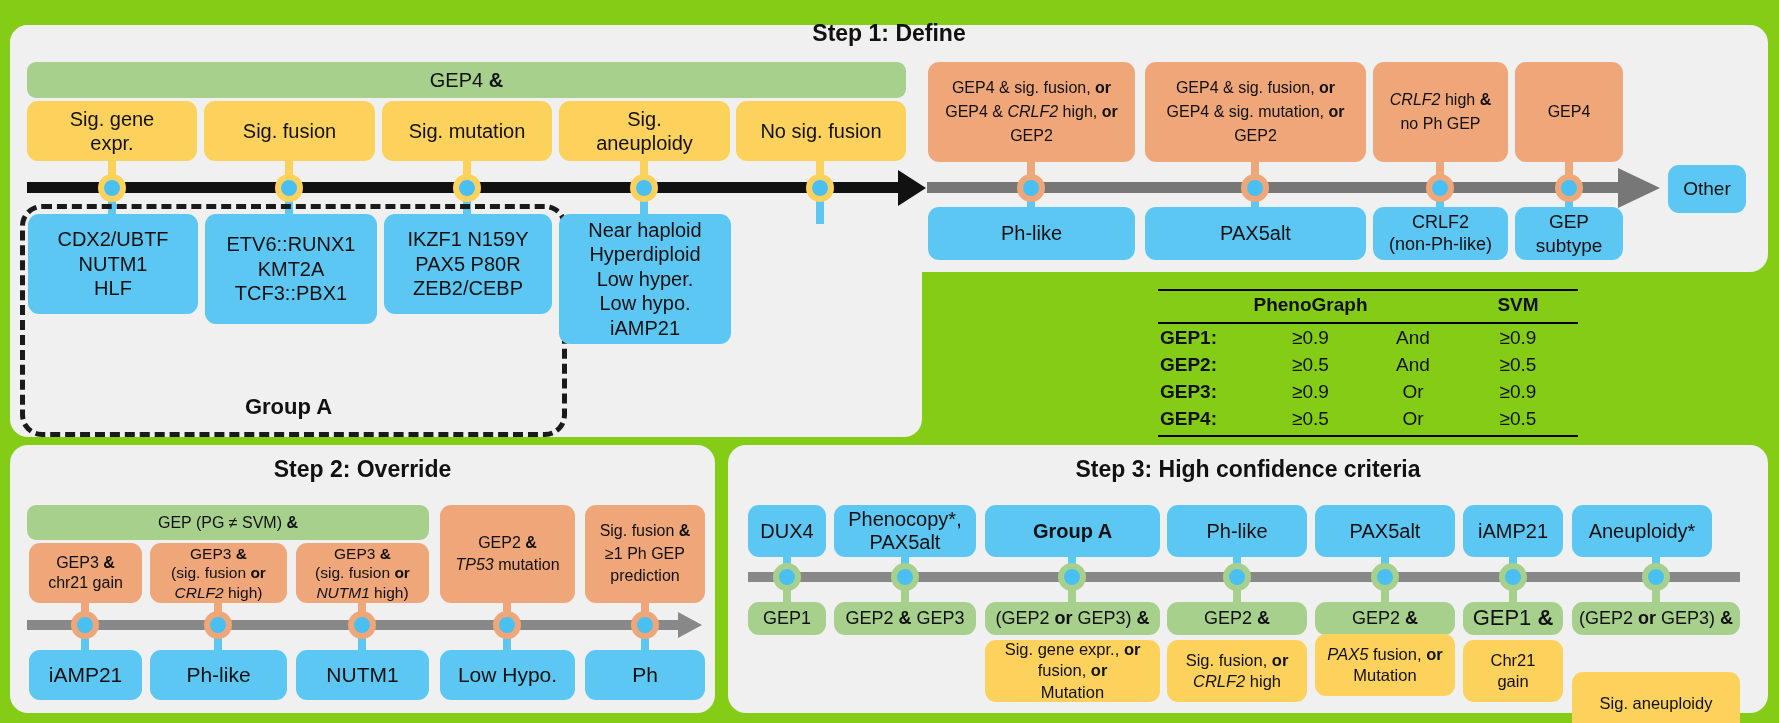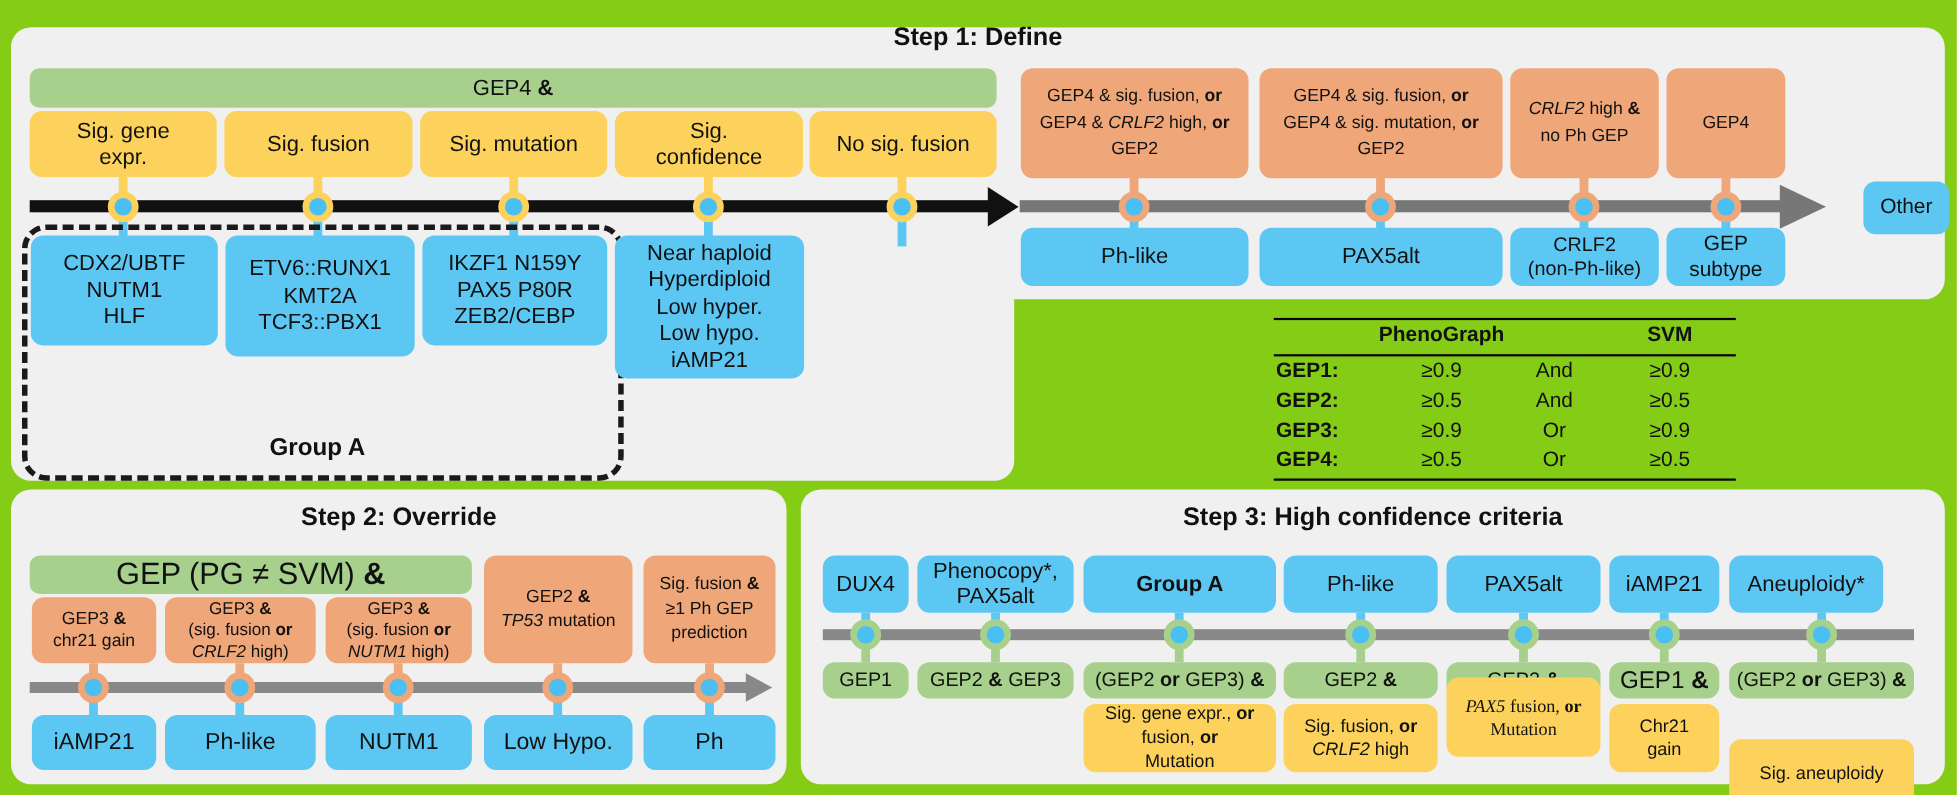--- a/index.html
+++ b/index.html
@@ -43,21 +43,21 @@
   <div class="box yellow" style="left:27px;top:101px;width:170px;height:60px;font-size:20px;">
       <span><span>Sig. gene</span><br><span>expr.</span></span>
     </div>
   <div class="box yellow" style="left:204px;top:101px;width:171px;height:60px;font-size:20px;">
       <span><span>Sig. fusion</span></span>
     </div>
   <div class="box yellow" style="left:382px;top:101px;width:170px;height:60px;font-size:20px;">
       <span><span>Sig. mutation</span></span>
     </div>
   <div class="box yellow" style="left:559px;top:101px;width:171px;height:60px;font-size:20px;">
-      <span><span>Sig.</span><br><span>confidence</span></span>
+      <span><span>Sig.</span><br><span>aneuploidy</span></span>
     </div>
   <div class="box yellow" style="left:736px;top:101px;width:170px;height:60px;font-size:20px;">
       <span><span>No sig. fusion</span></span>
     </div>
 
   <div class="stem" style="left:108px;top:160px;height:28px;background:#fcd25c;"></div>
   <div class="stem" style="left:285px;top:160px;height:28px;background:#fcd25c;"></div>
   <div class="stem" style="left:463px;top:160px;height:28px;background:#fcd25c;"></div>
   <div class="stem" style="left:640px;top:160px;height:28px;background:#fcd25c;"></div>
   <div class="stem" style="left:816px;top:160px;height:28px;background:#fcd25c;"></div>
@@ -124,21 +124,21 @@
     </div>
   <div class="box blue" style="left:1145px;top:207px;width:221px;height:53px;font-size:20px;">
       <span><span>PAX5alt</span></span>
     </div>
   <div class="box blue" style="left:1373px;top:207px;width:135px;height:53px;font-size:18px;">
       <span><span>CRLF2</span><br><span>(non-Ph-like)</span></span>
     </div>
   <div class="box blue" style="left:1515px;top:207px;width:108px;height:53px;font-size:19px;">
       <span><span>GEP</span><br><span>subtype</span></span>
     </div>
-  <div class="box blue" style="left:1668px;top:165px;width:78px;height:48px;font-size:19px;margin-left:26px;">Other</div>
+  <div class="box blue" style="left:1668px;top:165px;width:78px;height:48px;font-size:19px;">Other</div>
 
   <div class="tbl">
     <div class="rule" style="top:0;"></div>
     <div class="trow hdr">
       <div class="tcell"></div>
       <div class="thead">PhenoGraph</div>
       <div class="tcell"></div>
       <div class="thead">SVM</div>
     </div>
     <div class="rule" style="top:33px;"></div>
@@ -164,21 +164,21 @@
       <div class="tlab">GEP4:</div>
       <div class="tcell">≥0.5</div>
       <div class="tcell">Or</div>
       <div class="tcell">≥0.5</div>
     </div>
     <div class="rule" style="top:146px;"></div>
   </div>
 
   <div class="panel" style="left:10px;top:445px;width:705px;height:268px;"></div>
   <div class="title" style="left:10px;top:456px;width:705px;">Step 2: Override</div>
-  <div class="box green" style="left:27px;top:505px;width:402px;height:35px;font-size:28px;border-radius:9px;">
+  <div class="box green" style="left:27px;top:505px;width:402px;height:35px;font-size:16px;border-radius:9px;">
       <span><span>GEP (PG ≠ SVM) </span><span class="b">&amp;</span></span>
     </div>
 
   <div class="box orange" style="left:29px;top:543px;width:113px;height:60px;font-size:16px;">
       <span><span>GEP3 </span><span class="b">&amp;</span><br><span>chr21 gain</span></span>
     </div>
   <div class="box orange" style="left:150px;top:543px;width:137px;height:60px;font-size:15.5px;line-height:1.25;">
       <span><span>GEP3 </span><span class="b">&amp;</span><br><span>(sig. fusion </span><span class="b">or</span><br><span class="i">CRLF2</span><span> high)</span></span>
     </div>
   <div class="box orange" style="left:296px;top:543px;width:133px;height:60px;font-size:15.5px;line-height:1.25;">
@@ -288,21 +288,21 @@
   <div class="box green" style="left:1572px;top:602px;width:168px;height:33px;font-size:18px;">
       <span><span>(GEP2 </span><span class="b">or</span><span> GEP3) </span><span class="b">&amp;</span></span>
     </div>
 
   <div class="box yellow" style="left:985px;top:640px;width:175px;height:62px;font-size:16.5px;line-height:1.28;">
       <span><span>Sig. gene expr., </span><span class="b">or</span><br><span>fusion, </span><span class="b">or</span><br><span>Mutation</span></span>
     </div>
   <div class="box yellow" style="left:1167px;top:640px;width:140px;height:62px;font-size:16.5px;line-height:1.28;">
       <span><span>Sig. fusion, </span><span class="b">or</span><br><span class="i">CRLF2</span><span> high</span></span>
     </div>
-  <div class="box yellow" style="left:1315px;top:616px;width:140px;height:72px;font-size:16.5px;line-height:1.28;font-family:Liberation Serif, serif;">
+  <div class="box yellow" style="left:1315px;top:634px;width:140px;height:62px;font-size:16.5px;line-height:1.28;">
       <span><span class="i">PAX5</span><span> fusion, </span><span class="b">or</span><br><span>Mutation</span></span>
     </div>
   <div class="box yellow" style="left:1463px;top:640px;width:100px;height:62px;font-size:16.5px;line-height:1.28;">
       <span><span>Chr21</span><br><span>gain</span></span>
     </div>
   <div class="box yellow" style="left:1572px;top:672px;width:168px;height:62px;font-size:16.5px;">
       <span><span>Sig. aneuploidy</span></span>
     </div>
 
 </div>

